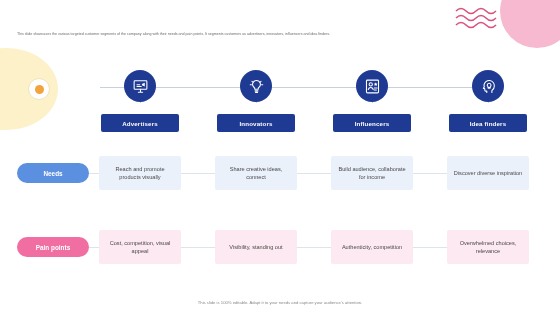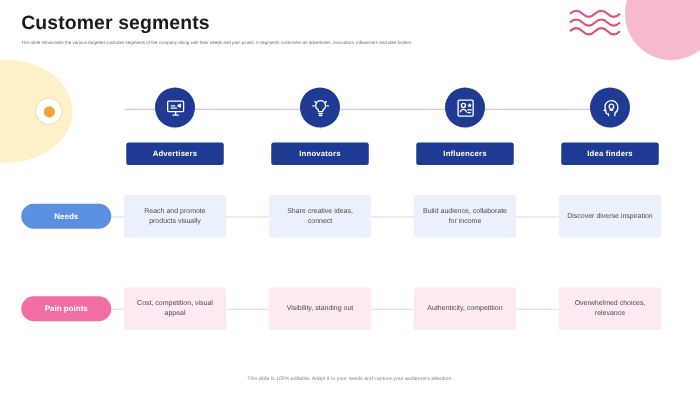--- a/index.html
+++ b/index.html
@@ -181,21 +181,20 @@
     <path d="M2 5 q5 -5 10 0 q5 5 10 0 q5 -5 10 0 q5 5 10 0" fill="none" stroke="#d9527a" stroke-width="1.6"></path>
     <path d="M2 12 q5 -5 10 0 q5 5 10 0 q5 -5 10 0 q5 5 10 0" fill="none" stroke="#d9527a" stroke-width="1.6"></path>
     <path d="M2 19 q5 -5 10 0 q5 5 10 0 q5 -5 10 0 q5 5 10 0" fill="none" stroke="#d9527a" stroke-width="1.6"></path>
   </svg>
   <div class="deco-yellow-blob"></div>
   <div class="deco-orange-dot">
     <div class="inner"></div>
   </div>
   <div class="deco-blue-arc"></div>
 
-  <div class="title">Customer segments</div>
   <div class="subtitle">This slide showcases the various targeted customer segments of the company along with their needs and pain points. It segments customers as advertisers, innovators, influencers and idea finders.</div>
 
   <div class="connector"></div>
   <div class="stem" style="left:140px;"></div>
   <div class="stem" style="left:256px;"></div>
   <div class="stem" style="left:372px;"></div>
   <div class="stem" style="left:488px;"></div>
 
   <div class="col" style="left:99px;">
     <div class="icon-circle">

